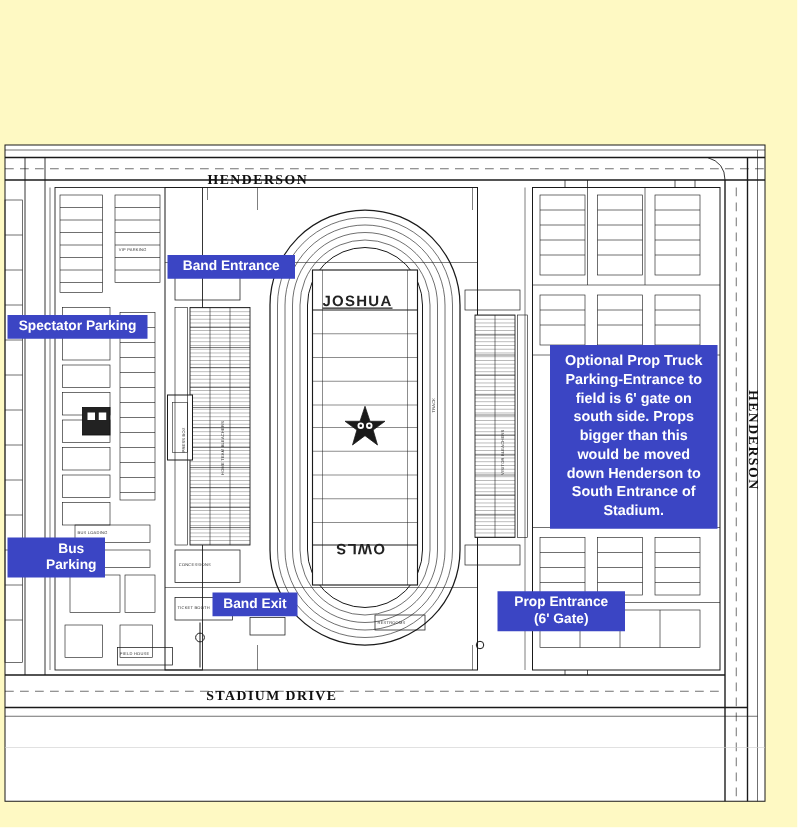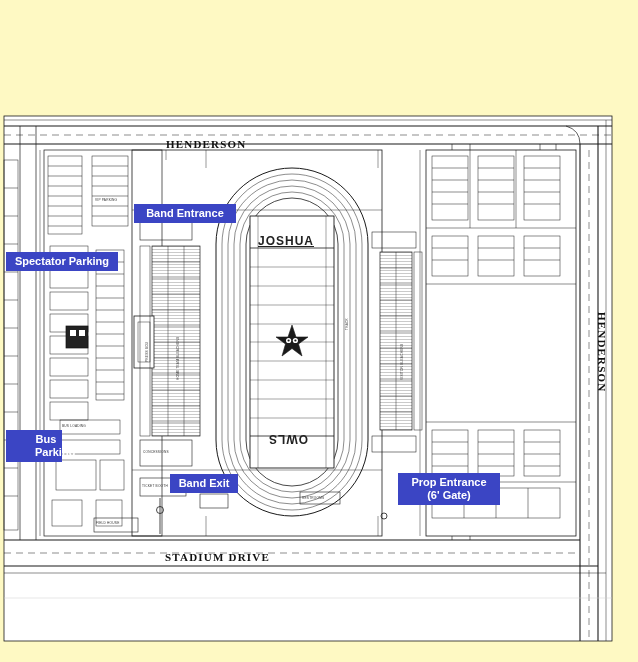--- a/index.html
+++ b/index.html
@@ -389,21 +389,22 @@
   <div class="tinytext" style="left:302px; top:496px;">RESTROOMS</div>
   <div class="tinytext rot" style="left:345px; top:330px;">TRACK</div>
   <div class="tinytext" style="left:95px; top:198px;">VIP PARKING</div>
   <div class="tinytext" style="left:62px; top:424px;">BUS LOADING</div>
   <div class="tinytext" style="left:96px; top:521px;">FIELD HOUSE</div>
 
   <div class="label" style="left:134px; top:204px; width:102px;">Band Entrance</div>
 
   <div class="label" style="left:6px; top:252px; width:112px;">Spectator Parking</div>
 
-  <div class="label" style="left:6px; top:430px; width:56px;padding-left:29px;">Bus Parking</div>
+  <div class="label" style="left:6px; top:430px; width:78px;padding-left:29px;">Bus Parking</div>
 
   <div class="label" style="left:134px; top:474px; width:68px;margin-left:36px;">Band Exit</div>
 
   <div class="label" style="left:398px; top:473px; width:102px;">Prop Entrance
 (6' Gate)</div>
 
+  <div class="label big" style="left:440px; top:276px; width:134px;">Optional Prop Truck Parking-Entrance to field is 6' gate on south side. Props bigger than this would be moved down Henderson to South Entrance of Stadium.</div>
 
 </div>
 
 </body></html>

